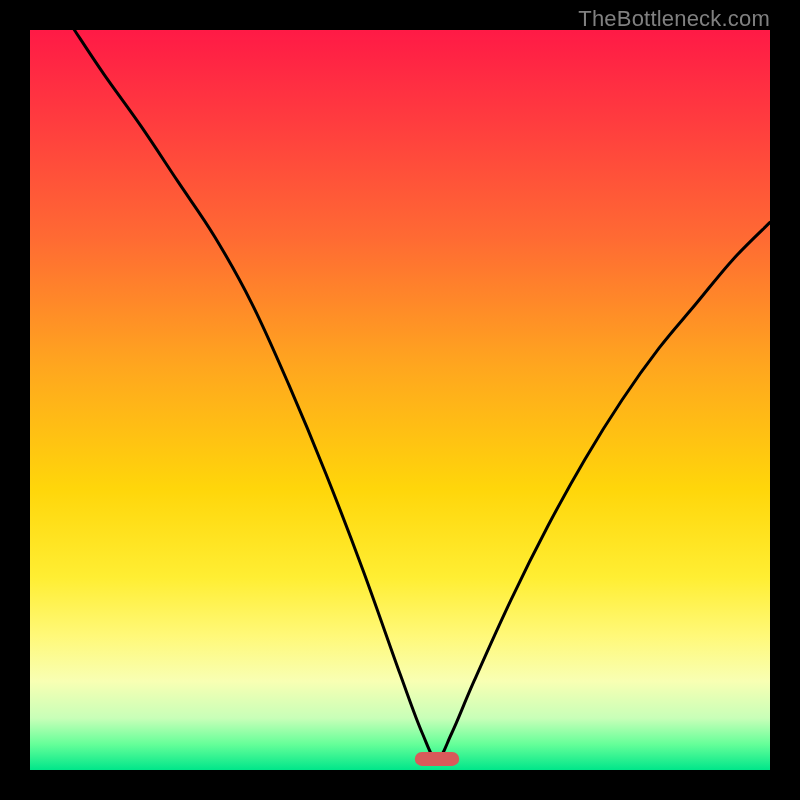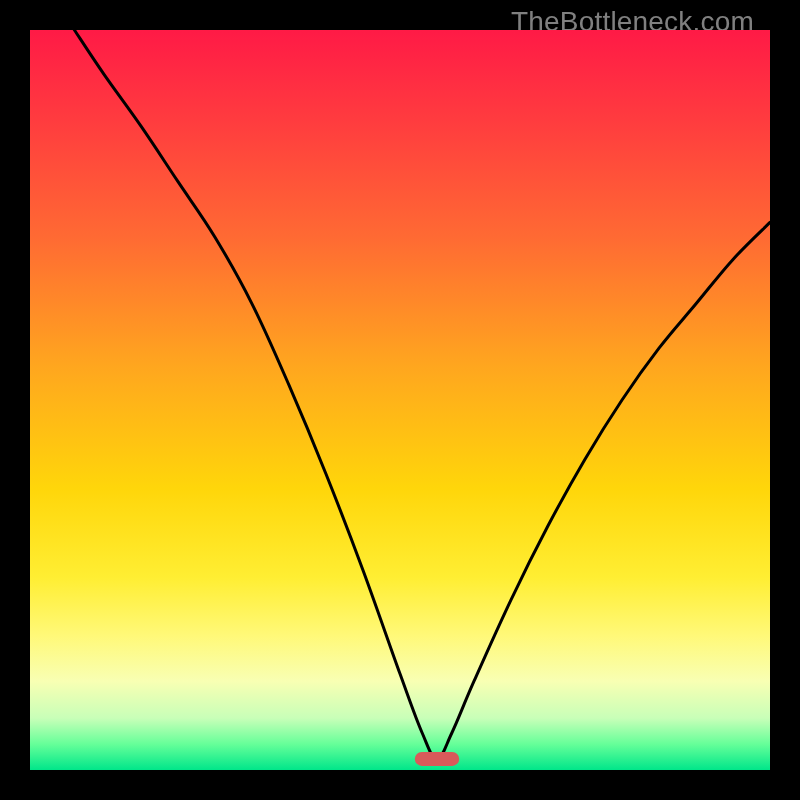--- a/index.html
+++ b/index.html
@@ -28,24 +28,24 @@
     position: absolute;
     inset: 0;
   }
   .curve-svg {
     position: absolute;
     inset: 0;
   }
   .watermark {
     position: absolute;
     top: 6px;
-    right: 46px;
+    right: 30px;
     color: #808080;
     font-family: Arial, Helvetica, sans-serif;
-    font-size: 28px;
+    font-size: 22px;
     letter-spacing: 0.2px;
     user-select: none;
   }
 </style>
 </head>
 <body>
 
 <div class="frame">
 
   <div class="watermark">TheBottleneck.com</div>

